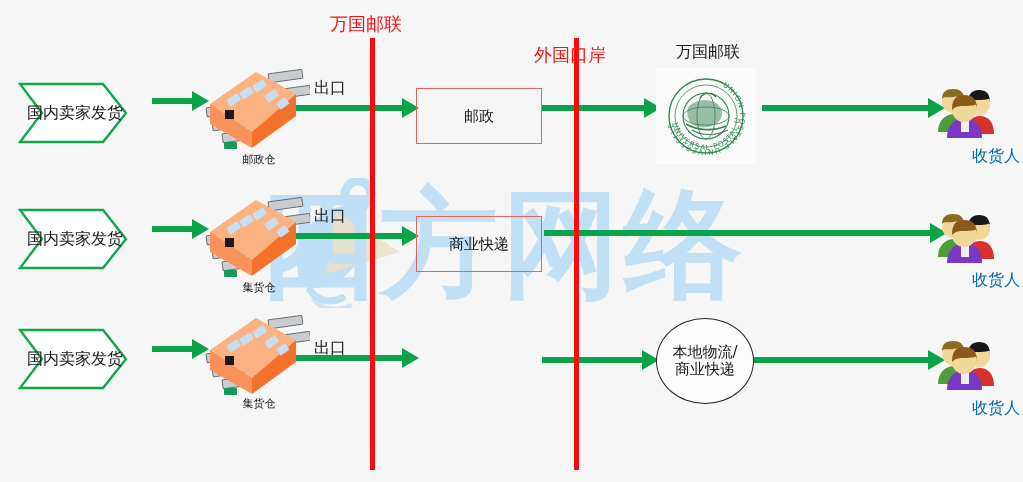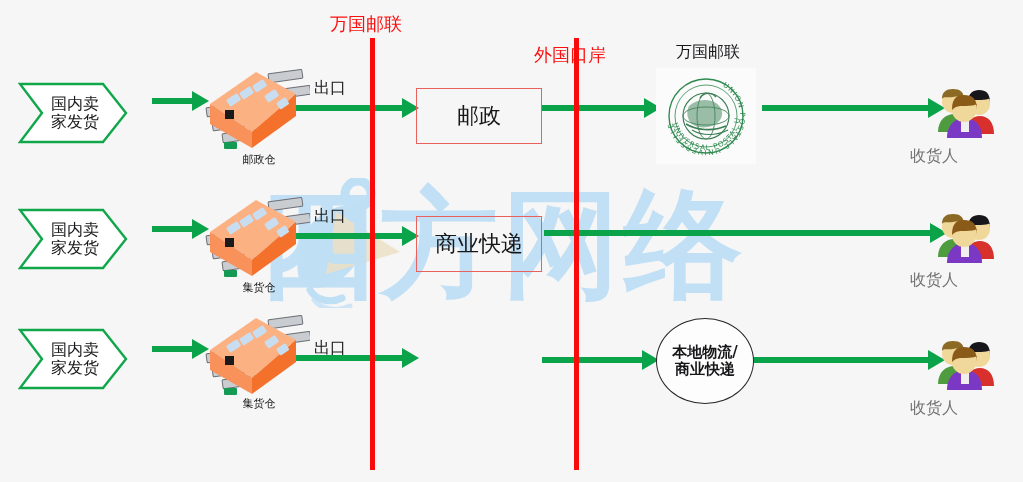--- a/index.html
+++ b/index.html
@@ -45,64 +45,63 @@
     border-top:10px solid transparent;
     border-bottom:10px solid transparent;
   }
 
   
   .chev{
     position:absolute;width:110px;height:62px;z-index:3;
   }
   .chev .lbl{
     position:absolute;left:0;top:0;width:110px;height:62px;
-    display:flex;flex-direction:column;align-items:center;justify-content:center;
+    display:flex;flex-direction:row;align-items:center;justify-content:center;
     font-size:16px;line-height:1.12;color:#17171a;letter-spacing:0px;
     font-family:"DejaVu Sans",sans-serif;
     padding-left:4px;box-sizing:border-box;
   }
 
   
   .wh{position:absolute;width:112px;height:96px;z-index:3;}
   .wh-cap{
     position:absolute;width:130px;text-align:center;font-size:11px;color:#17171a;z-index:3;
     font-family:"DejaVu Sans",sans-serif;
   }
 
   
   .rbox{
     position:absolute;border:1.6px solid #e8615d;background:transparent;
     display:flex;align-items:center;justify-content:center;
-    font-size:22px;color:#17171a;z-index:3;
+    font-size:15px;color:#17171a;z-index:3;
     font-family:"DejaVu Sans",sans-serif;
   }
   
   .circ{
     position:absolute;border:1.6px solid #25262a;border-radius:50%;
     background:#fdfdfd;
     display:flex;flex-direction:column;align-items:center;justify-content:center;
     font-size:15px;line-height:1.15;color:#17171a;z-index:3;
     font-family:"DejaVu Sans",sans-serif;
-    font-weight:bold;
   }
   
   .exp{
     position:absolute;font-size:16px;color:#17171a;z-index:3;white-space:nowrap;
     font-family:"DejaVu Sans",sans-serif;
   }
   
   .upu{position:absolute;z-index:3;}
   .upu-cap{
     position:absolute;width:160px;text-align:center;font-size:16px;color:#17171a;z-index:3;
     font-family:"DejaVu Sans",sans-serif;
   }
   
   .rcp{position:absolute;width:64px;height:58px;z-index:3;}
   .rcp-cap{
-    position:absolute;width:110px;text-align:left;font-size:16px;color:#737373;z-index:3;
+    position:absolute;width:110px;text-align:right;font-size:16px;color:#0369a1;z-index:3;
     font-family:"DejaVu Sans",sans-serif;
   }
 </style>
 </head>
 <body>
 
 <div id="stage">
 
   <div class="watermark">
     <svg class="wm-mark" viewBox="0 0 130 130">

